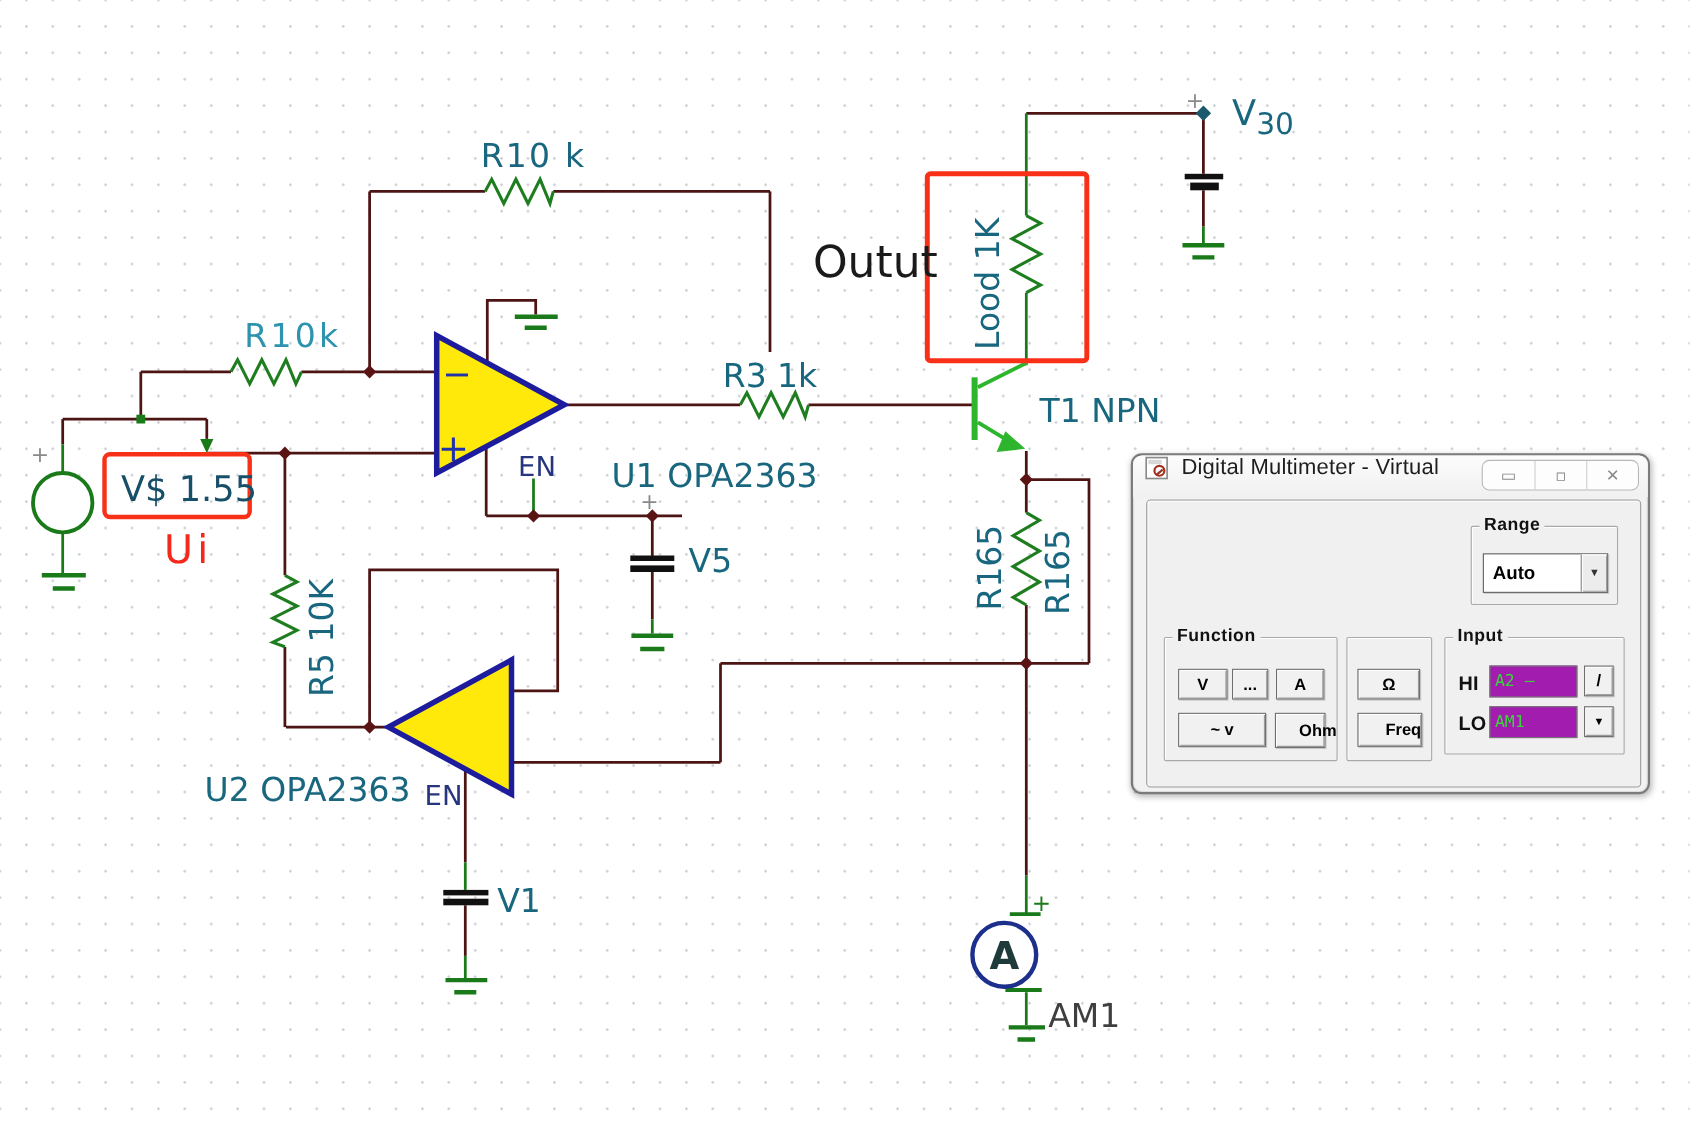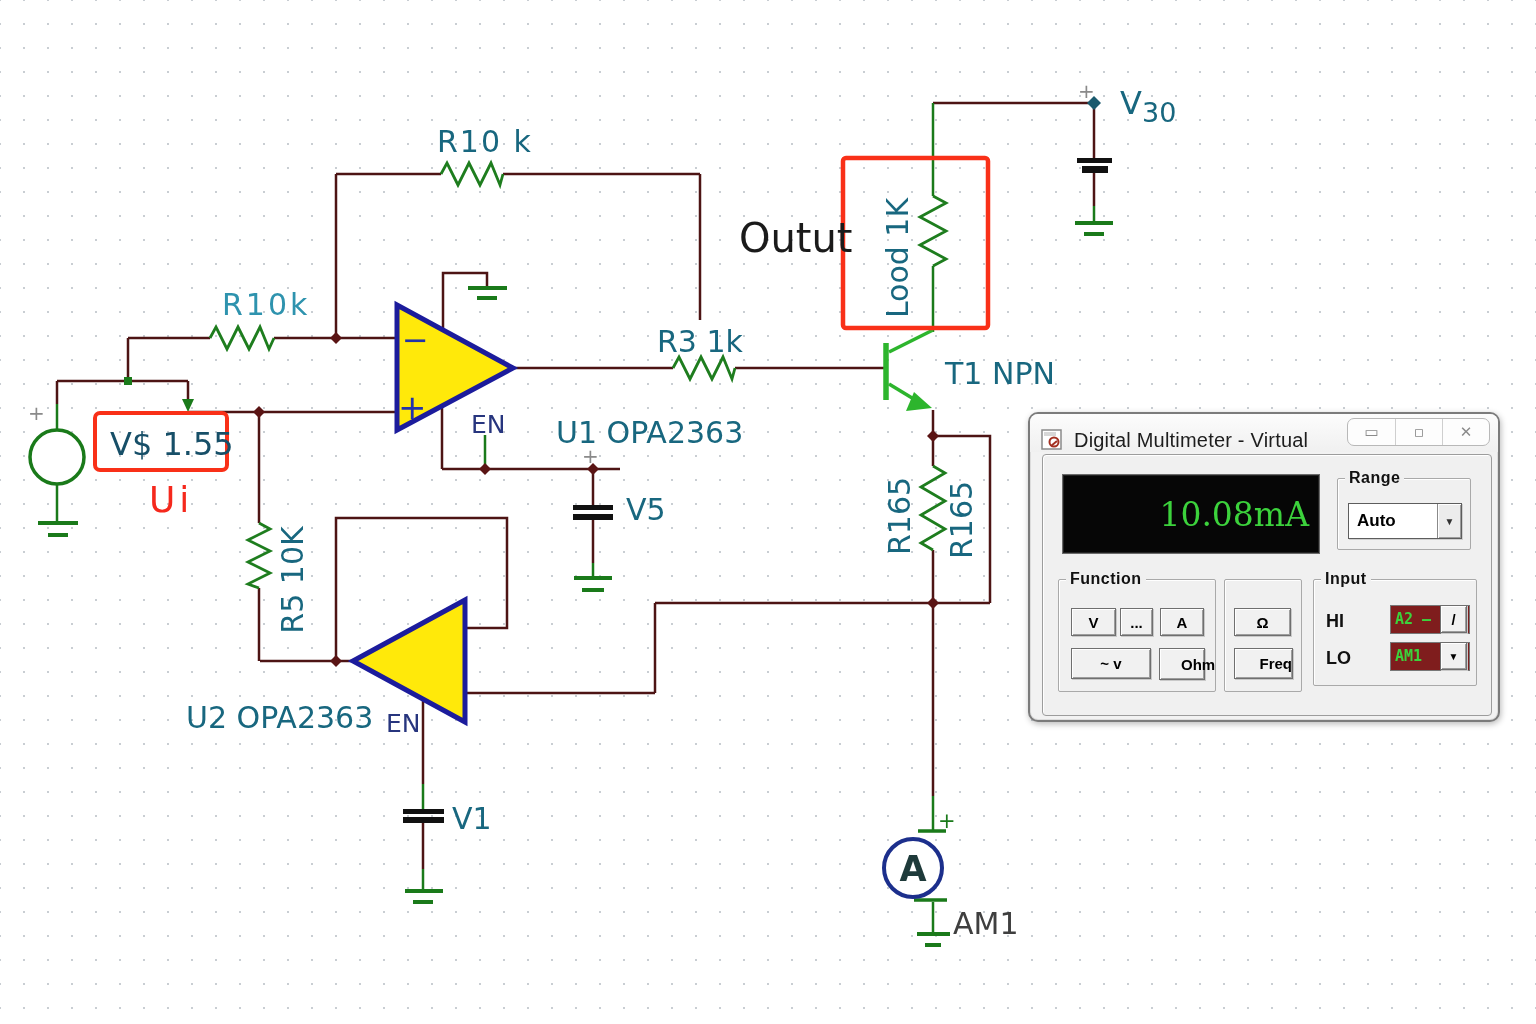--- a/index.html
+++ b/index.html
@@ -18,21 +18,21 @@
   .dmm{
     position:absolute;left:1028px;top:412px;width:472px;height:310px;
     background:#f2f2f2;border:2px solid #7b7b7b;border-radius:10px;
     box-shadow:1px 2px 6px rgba(0,0,0,.28), inset 0 0 0 1px #dcdcdc;
     box-sizing:border-box;
   }
   .dmm-titlebar{
     position:absolute;left:0;top:0;right:0;height:38px;
     background:linear-gradient(#fcfcfc,#f0f0f0);
     border-radius:8px 8px 0 0;
-    display:flex;align-items:flex-end;padding-left:10px;box-sizing:border-box;
+    display:flex;align-items:flex-start;padding-left:10px;box-sizing:border-box;
   }
   .dmm-title{font-size:20px;color:#1d1d1d;margin-left:10px;letter-spacing:.2px;}
   .win-controls{
     position:absolute;right:8px;top:4px;display:flex;
     border:1px solid #b8b8b8;border-radius:7px;overflow:hidden;background:#fdfdfd;
   }
   .win-btn{
     width:47px;height:26px;border:none;background:transparent;color:#8a8a8a;
     font-size:15px;line-height:26px;text-align:center;cursor:default;
     border-left:1px solid #cfcfcf;padding:0;font-family:"DejaVu Sans",sans-serif;
@@ -70,24 +70,24 @@
     display:flex;align-items:center;
   }
   .combo-value{font-weight:bold;font-size:17px;color:#000;padding-left:8px;flex:1;}
   .combo-btn{
     width:24px;height:100%;background:#ececec;border:none;border-left:1px solid #8a8a8a;
     box-shadow:inset 1px 1px 0 #fff, inset -1px -1px 0 #9d9d9d;
     font-size:10px;color:#333;padding:0;
   }
   .io-label{position:absolute;font-weight:bold;font-size:18px;color:#111;}
   .lcd-small{
-    position:absolute;background:#7f1d1d;border:1px solid #777;
-    color:#3cd23c;font-family:"DejaVu Sans Mono",monospace;font-weight:bold;
+    position:absolute;background:#a21caf;border:1px solid #777;
+    color:#3cd23c;font-family:"DejaVu Sans Mono",monospace;font-weight:normal;
     font-size:15px;line-height:27px;padding-left:4px;box-sizing:border-box;
-    overflow:hidden;white-space:nowrap;margin-left:36px;
+    overflow:hidden;white-space:nowrap;
   }
 </style>
 </head>
 <body>
 
 <svg class="schem" width="1536" height="1024" viewBox="0 0 1536 1024">
 
   <g stroke="#4d1414" stroke-width="2.5" fill="none">
     <path d="M57 381 H188"></path>
     <path d="M57 381 V404"></path>
@@ -248,23 +248,20 @@
     <span class="dmm-title">Digital Multimeter - Virtual</span>
     <div class="win-controls">
       <button class="win-btn">▭</button>
       <button class="win-btn">▫</button>
       <button class="win-btn">✕</button>
     </div>
   </div>
 
   <div class="dmm-body"></div>
 
-  <div class="lcd-main">
-    <span>10.08mA</span>
-  </div>
 
   <div class="grp" style="left:307px;top:64px;width:132px;height:70px;">
     <span class="grp-legend">Range</span>
     <div class="combo">
       <span class="combo-value">Auto</span>
       <button class="combo-btn">▼</button>
     </div>
   </div>
 
   <div class="grp" style="left:28px;top:165px;width:156px;height:111px;">

